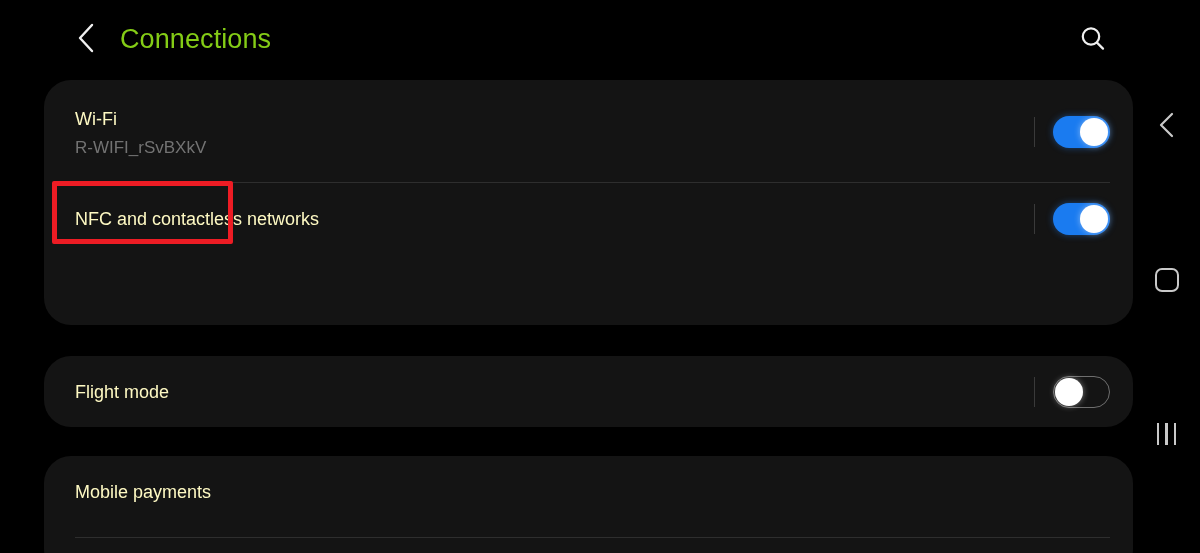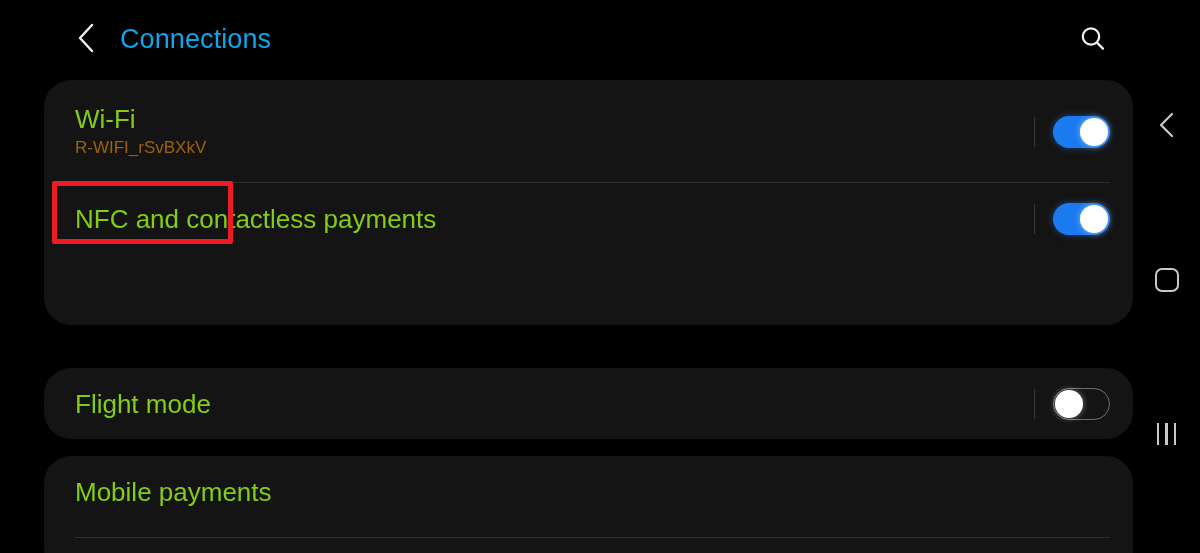--- a/index.html
+++ b/index.html
@@ -34,21 +34,21 @@
     width: 36px; height: 36px;
     display: flex; align-items: center; justify-content: center;
   }
   .back-chevron svg { display: block; }
 
   .page-title {
     position: absolute;
     left: 120px; top: 21px;
     font-size: 27px;
     font-weight: 400;
-    color: #0ea5e9;
+    color: #84cc16;
     letter-spacing: 0.1px;
     line-height: 36px;
     white-space: nowrap;
   }
 
   .search-icon {
     position: absolute;
     left: 1075px; top: 21px;
     width: 36px; height: 36px;
     display: flex; align-items: center; justify-content: center;
@@ -56,52 +56,52 @@
 
   
   .card {
     position: absolute;
     left: 44px;
     width: 1089px;
     background: #141414;
     border-radius: 27px;
   }
   .card-1 { top: 80px; height: 245px; }
-  .card-2 { top: 356px; height: 71px; margin-top: 12px; }
+  .card-2 { top: 356px; height: 71px; }
   .card-3 { top: 456px; height: 120px; }
 
   .row {
     position: relative;
     width: 100%;
     height: 71px;
   }
   .row-tall { height: 103px; }
 
   .row-label-wrap {
     position: absolute;
     left: 31px;
     top: 0;
     height: 100%;
     display: flex;
     flex-direction: column;
     justify-content: center;
   }
 
   .row-label {
-    font-size: 26px;
+    font-size: 18px;
     font-weight: 400;
-    color: #84cc16;
+    color: #fef9c3;
     line-height: 30px;
     white-space: nowrap;
   }
 
   .row-sublabel {
     font-size: 17px;
     font-weight: 400;
-    color: #a16207;
+    color: #737373;
     line-height: 23px;
     margin-top: 2px;
     white-space: nowrap;
   }
 
   .divider {
     position: absolute;
     left: 31px;
     width: 1035px;
     height: 1px;
@@ -234,21 +234,21 @@
         <div class="toggle on">
           <div class="knob"></div>
         </div>
       </div>
       <div class="divider" style="bottom:0;"></div>
     </div>
 
 
     <div class="row">
       <div class="row-label-wrap">
-        <div class="row-label">NFC and contactless payments</div>
+        <div class="row-label">NFC and contactless networks</div>
       </div>
       <div class="toggle-area">
         <div class="v-sep"></div>
         <div class="toggle on">
           <div class="knob"></div>
         </div>
       </div>
     </div>
 
   </div>

